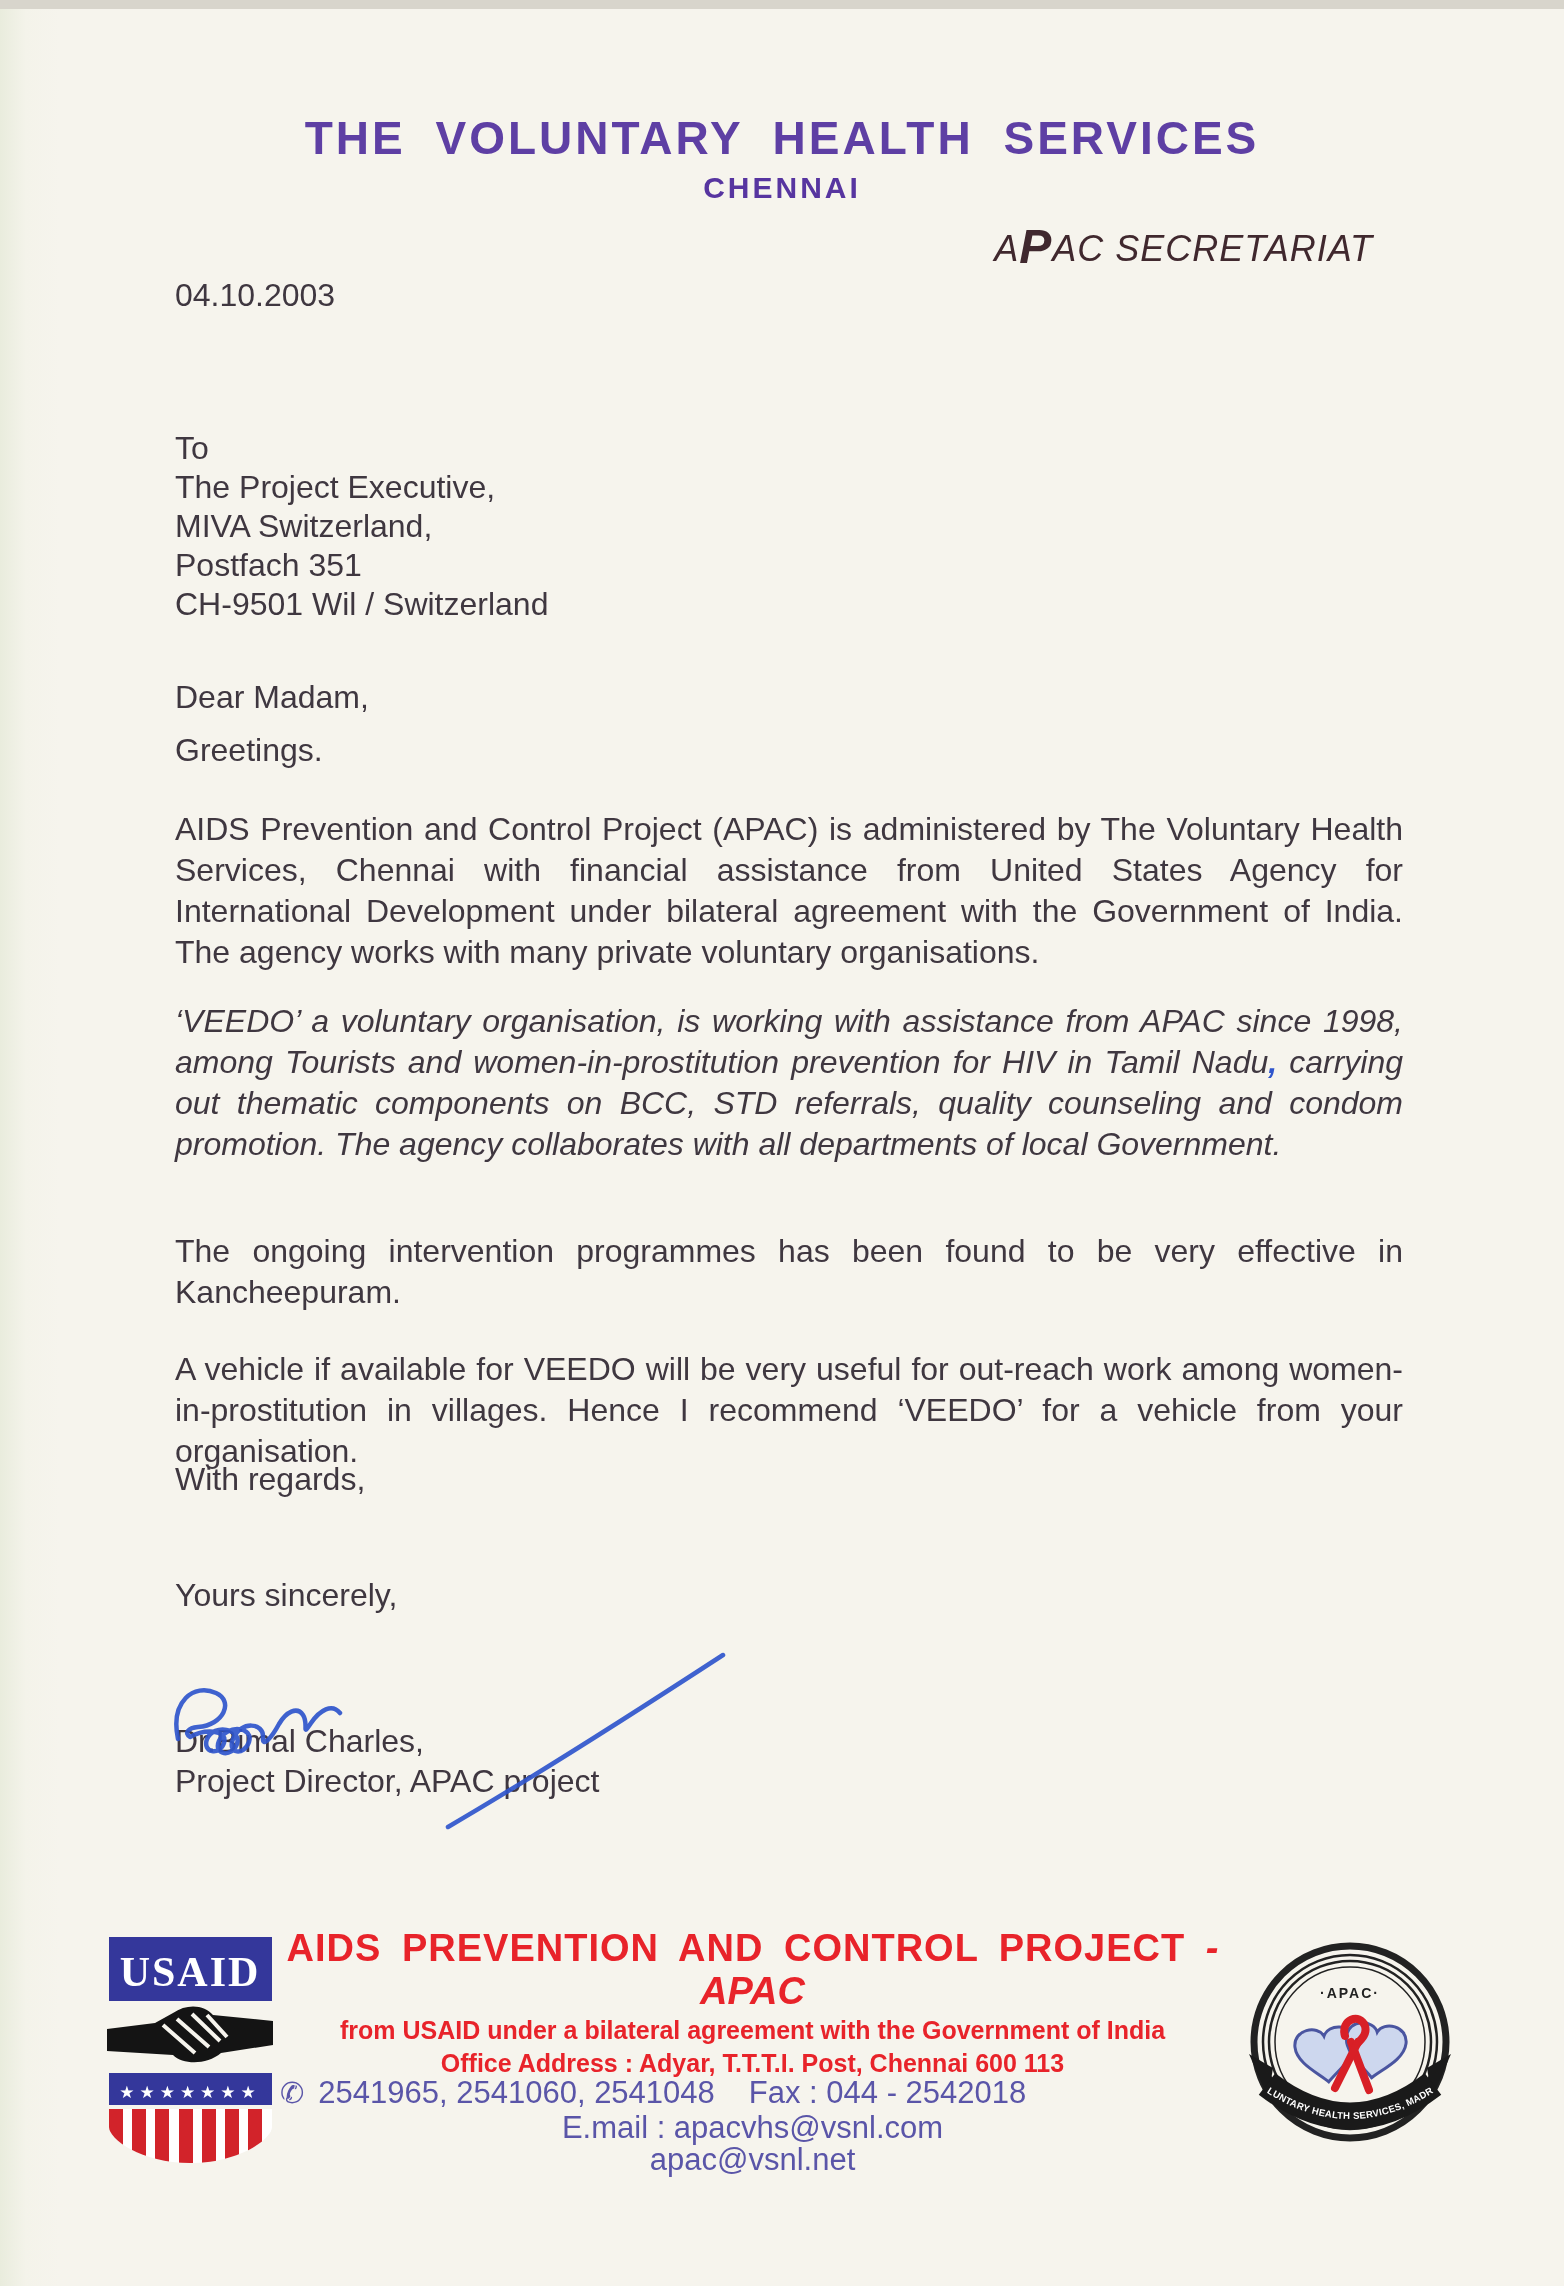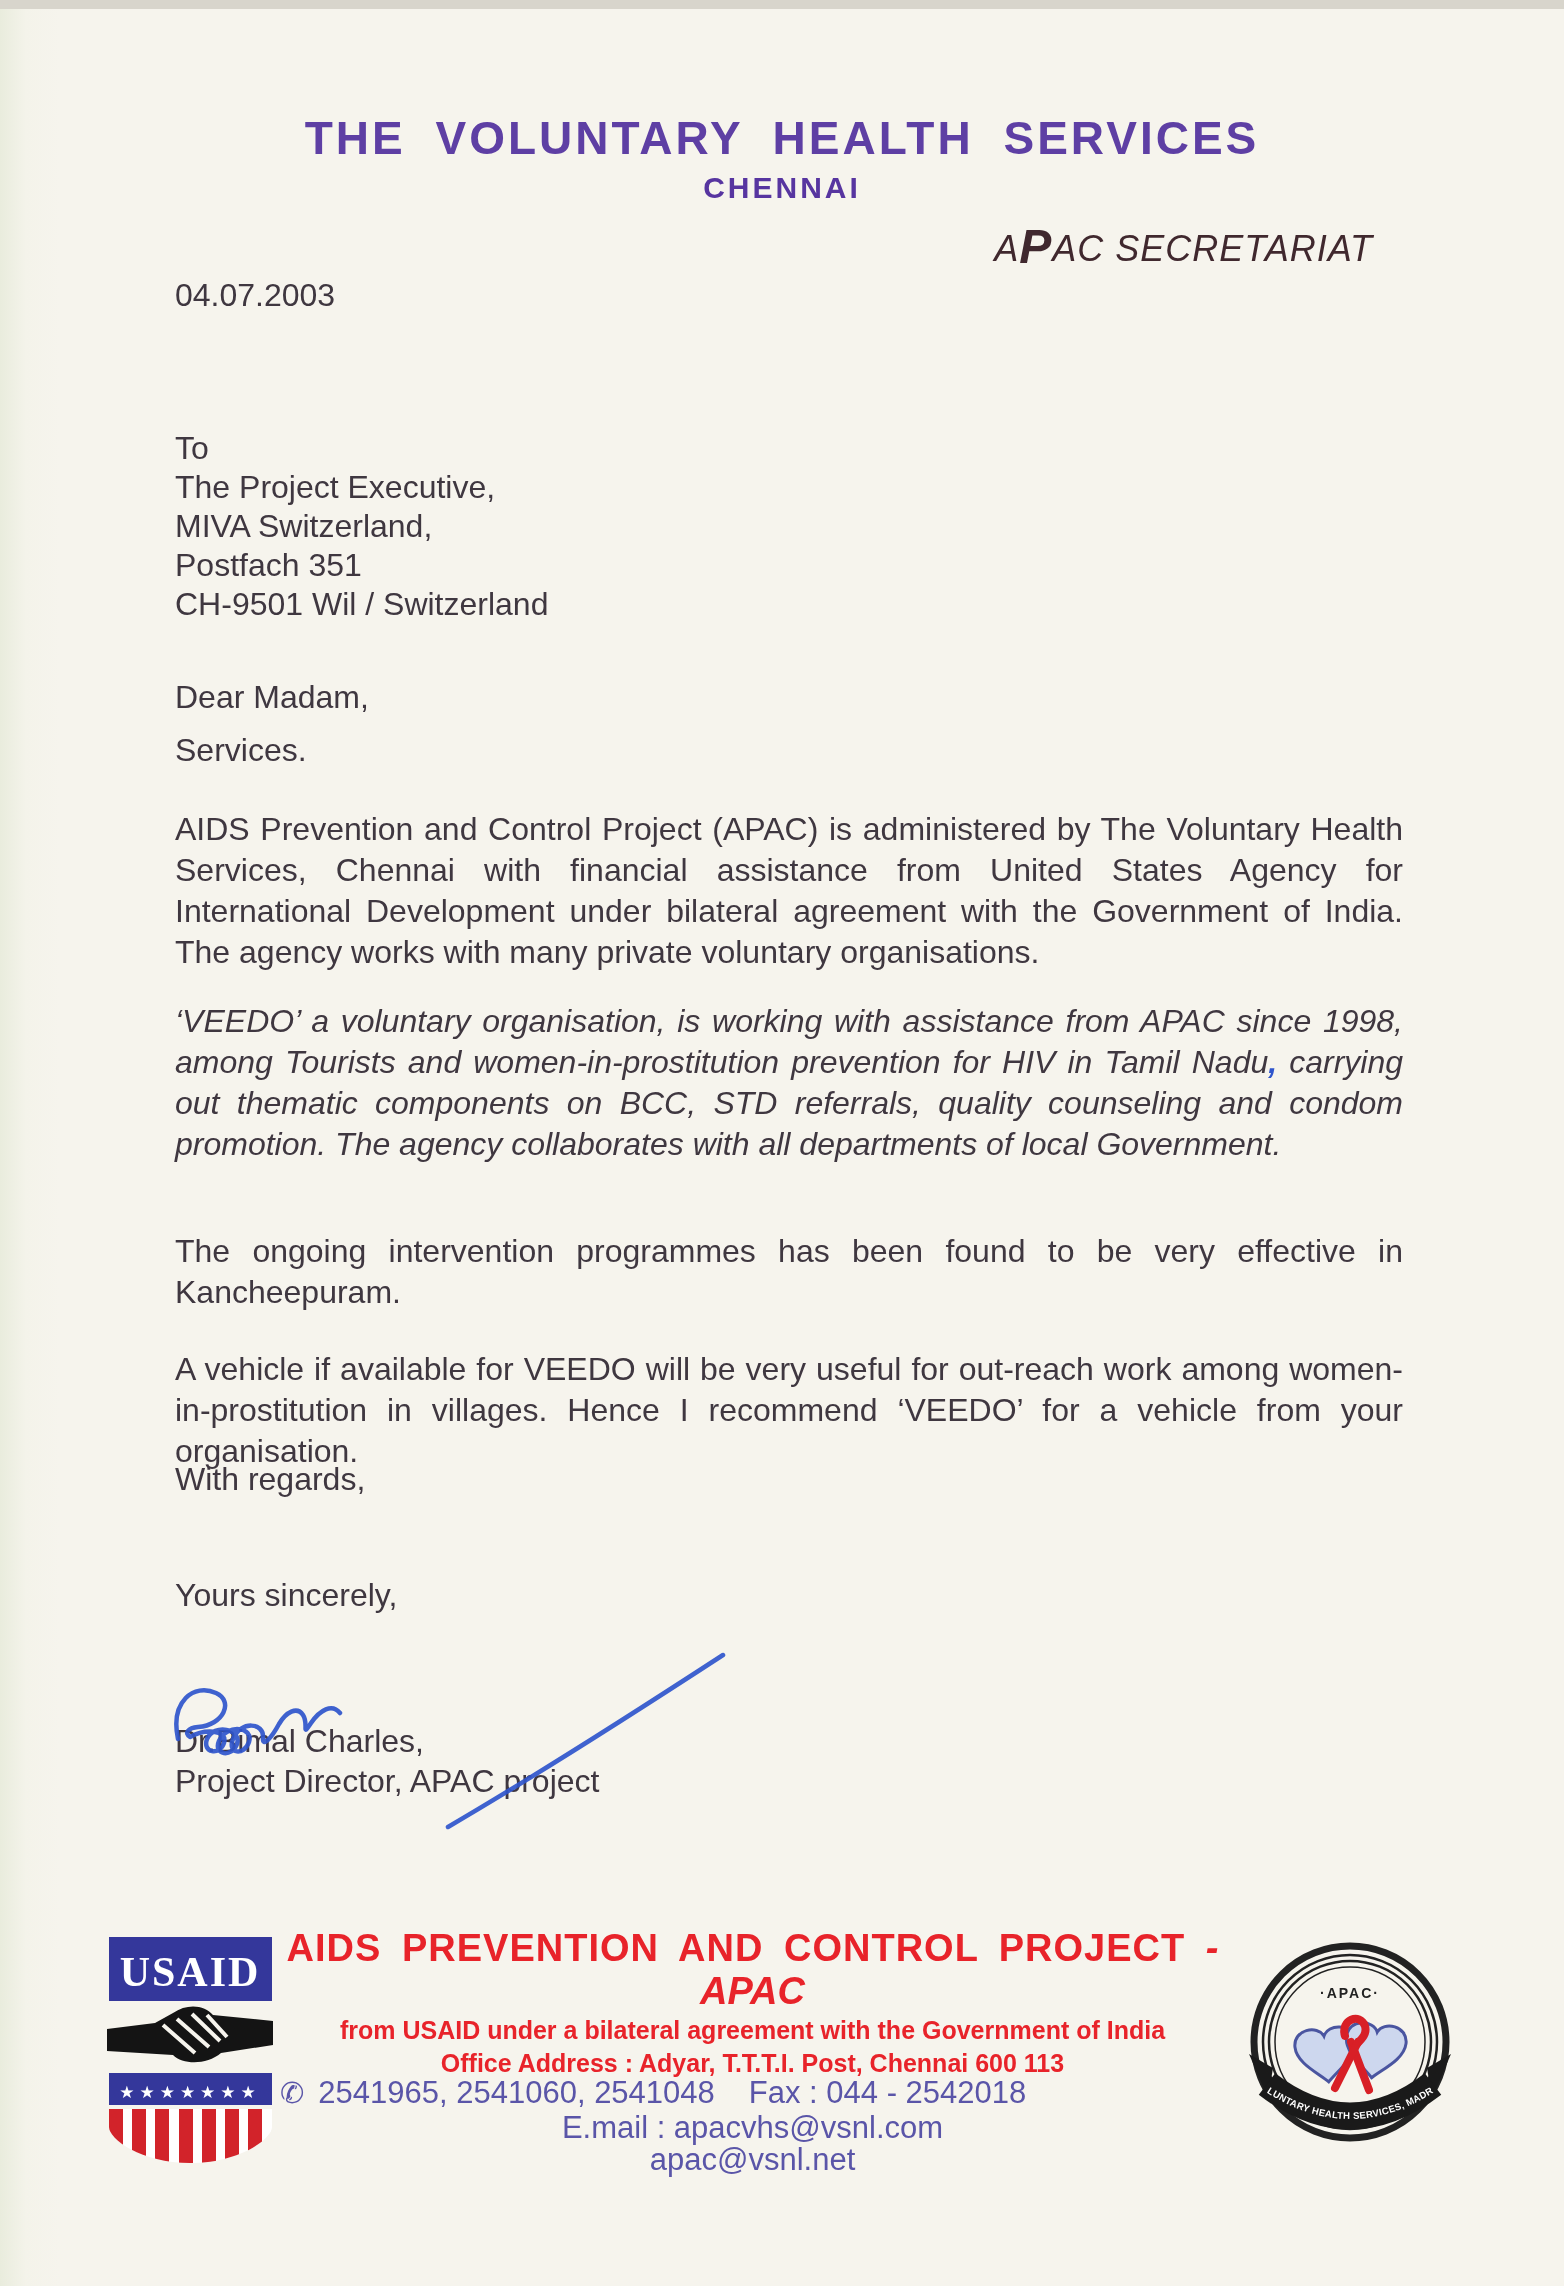--- a/index.html
+++ b/index.html
@@ -67,32 +67,32 @@
 </style>
 </head>
 <body>
 
 <div class="page">
 
   <div class="abs main-title">THE VOLUNTARY HEALTH SERVICES</div>
   <div class="abs sub-title">CHENNAI</div>
   <div class="abs secretariat"><span>A</span><span class="bigP">P</span><span>AC SECRETARIAT</span></div>
 
-  <div class="abs date">04.07.2003</div>
+  <div class="abs date">04.10.2003</div>
 
   <div class="abs address">
     <div>To</div>
     <div>The Project Executive,</div>
     <div>MIVA Switzerland,</div>
     <div>Postfach 351</div>
     <div>CH-9501 Wil / Switzerland</div>
   </div>
 
   <div class="abs line32 salutation">Dear Madam,</div>
-  <div class="abs line32 greeting">Services.</div>
+  <div class="abs line32 greeting">Greetings.</div>
 
   <p class="abs para p1">AIDS Prevention and Control Project (APAC) is administered by The Voluntary Health Services, Chennai with financial assistance from United States Agency for International Development under bilateral agreement with the Government of India.  The agency works with many private voluntary organisations.</p>
 
   <p class="abs para p2"><span>‘VEEDO’ a voluntary organisation, is working with assistance from APAC since 1998, among Tourists and women-in-prostitution prevention for HIV in Tamil Nadu</span><span class="ink">,</span><span> carrying out thematic components on BCC, STD referrals, quality counseling and condom promotion.  The agency collaborates with all departments of local Government.</span></p>
 
   <p class="abs para p3">The ongoing intervention programmes has been found to be very effective in Kancheepuram.</p>
 
   <p class="abs para p4">A vehicle if available for VEEDO will be very useful for out-reach work among women-in-prostitution in villages.  Hence I recommend ‘VEEDO’ for a vehicle from your organisation.</p>
 
   <div class="abs line32 regards">With regards,</div>

